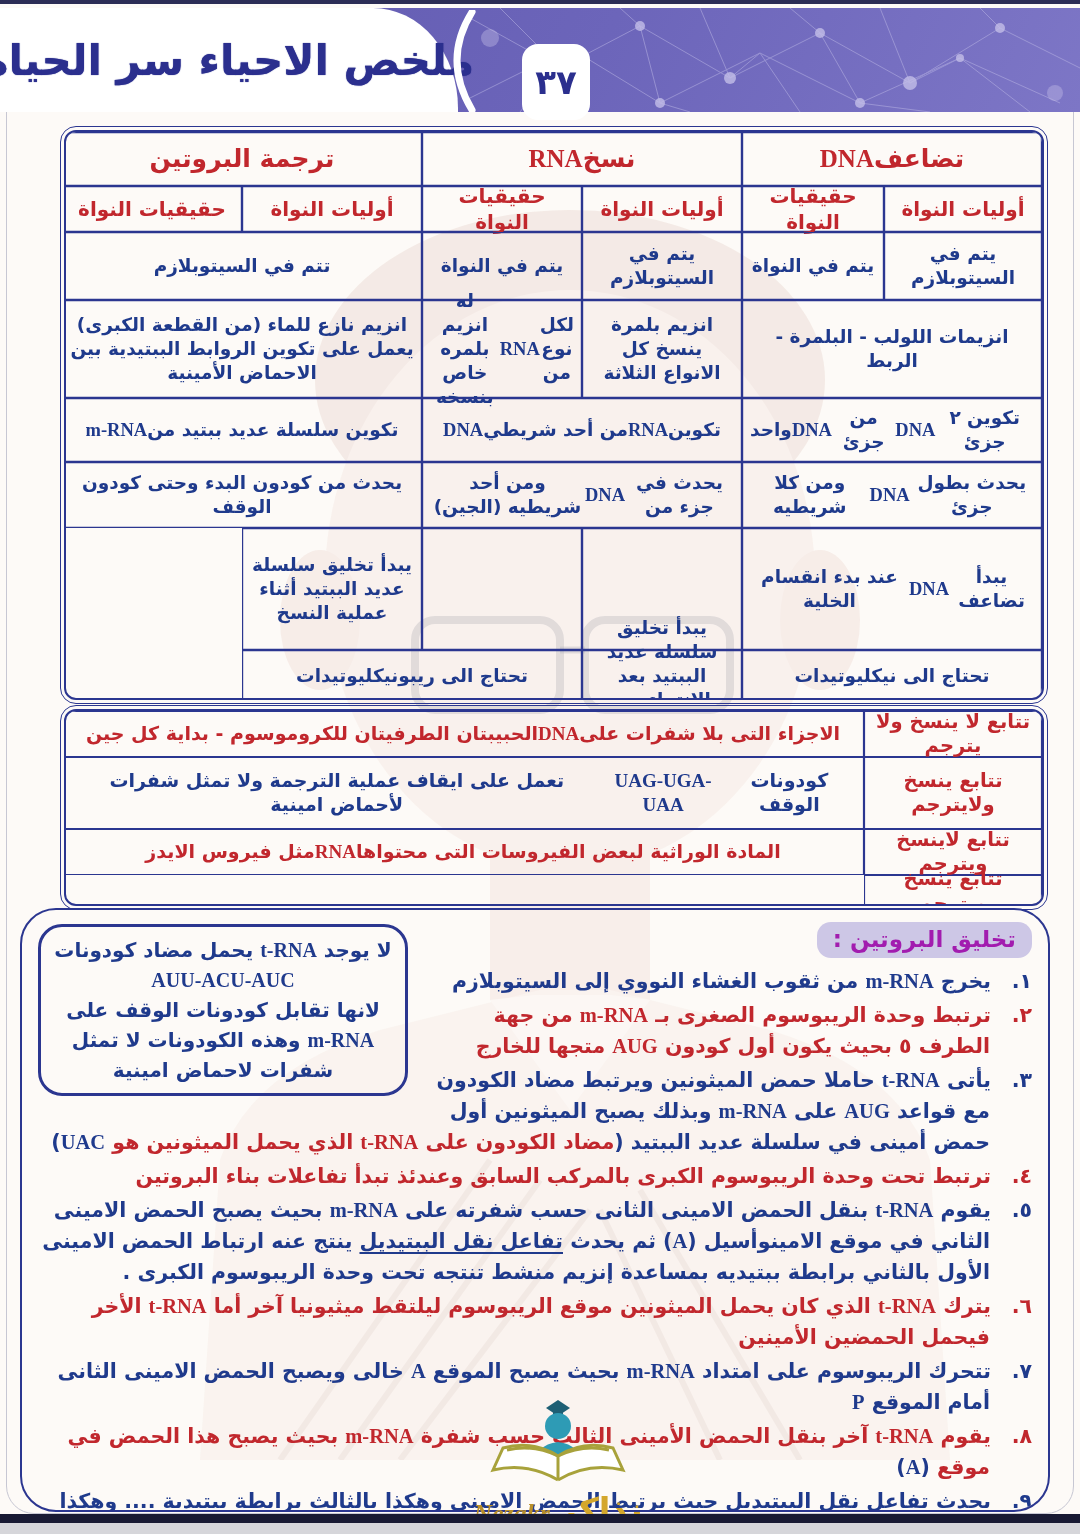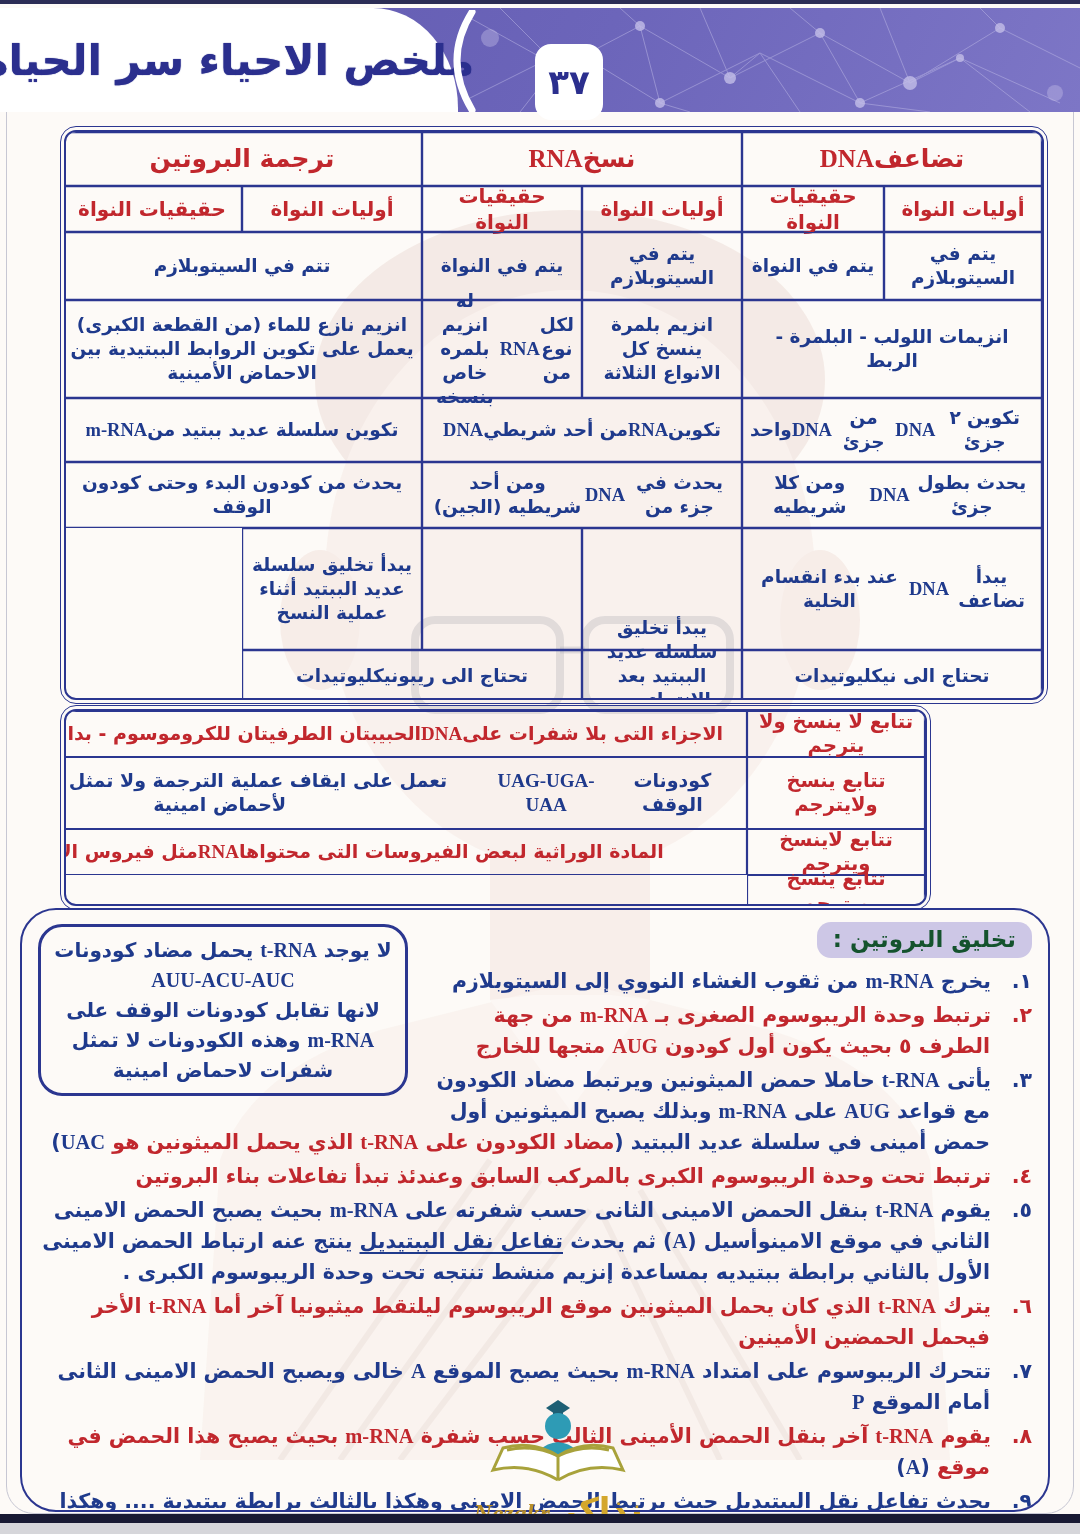--- a/index.html
+++ b/index.html
@@ -20,21 +20,21 @@
   .banner{ position:absolute; left:0; top:0; width:1080px; height:120px; z-index:2; }
   .banner .topline{ position:absolute; left:0; top:0; width:100%; height:4px; background:#2c2d55; }
   .banner .purple{ position:absolute; left:0; top:8px; width:100%; height:104px;
                    background:linear-gradient(115deg,#5e57ad 0%, #6c65ba 55%, #7d76c6 100%); overflow:hidden; }
   .banner .net{ position:absolute; left:0; top:0; width:100%; height:100%; }
   .title-plate{ position:absolute; left:0; top:8px; width:458px; height:104px; background:#fff;
                 border-top-right-radius:85px 100px; display:flex; align-items:center; justify-content:center; z-index:3; }
   .title-plate h1{ color:#2b2f8e; font-size:42px; font-weight:bold; letter-spacing:-1px;
                    direction:rtl; white-space:nowrap; text-shadow:0 0 1px #2b2f8e; }
   .paren{ position:absolute; left:438px; top:10px; z-index:4; }
-  .page-tab{ position:absolute; left:535px; top:44px; width:68px; height:76px; background:#fff;
+  .page-tab{ position:absolute; left:522px; top:44px; width:68px; height:76px; background:#fff;
              border-radius:16px; display:flex; align-items:center; justify-content:center; z-index:4; }
   .page-tab span{ color:#2b2f8e; font-size:34px; font-weight:bold; }
 
   
   .red{ color:#c1272d; } .blue{ color:#1f3a8c; }
   .lat{ font-family:"Liberation Serif", serif; font-weight:600; }
   .u{ text-decoration:underline; text-underline-offset:4px; }
 
   
   .t1{ position:absolute; left:64px; top:130px; width:980px; height:570px; z-index:2;
@@ -42,35 +42,35 @@
        grid-template-columns:158px 142px 160px 160px 180px 180px;
        grid-template-rows:54px 46px 68px 98px 64px 66px 122px 52px;
        border:2.5px solid #2b3690; border-radius:12px; overflow:hidden;
        outline:1.5px solid #2b3690; outline-offset:3px; }
   .t1c{ box-shadow:inset 0 0 0 1.2px #2b3690; display:flex; align-items:center; justify-content:center;
         text-align:center; padding:3px 8px; font-weight:bold; font-size:18.5px; line-height:1.3; direction:rtl; }
   .t1c.th-main{ font-size:25px; }
   .t1c.th-sub{ font-size:20px; }
 
   
-  .t2{ position:absolute; left:64px; top:709px; width:863px; height:197px; z-index:2;
+  .t2{ position:absolute; left:64px; top:709px; width:980px; height:197px; z-index:2;
        display:grid; direction:rtl;
        grid-template-columns:178px 802px;
        grid-template-rows:46px 72px 46px 33px;
        border:2px solid #2b3690; border-radius:12px; overflow:hidden;
        outline:1.5px solid #2b3690; outline-offset:3px; }
   .t2c{ box-shadow:inset 0 0 0 1.1px #2b3690; display:flex; align-items:center; justify-content:center;
         text-align:center; padding:2px 10px; font-weight:bold; font-size:19px; line-height:1.25; direction:rtl; }
   .t2c.lbl{ font-size:19.5px; }
 
   
   .pbox{ position:absolute; left:20px; top:908px; width:1030px; height:604px; z-index:2;
          border:2px solid #2b3690; border-radius:36px; overflow:hidden; padding:10px 16px 6px 14px; }
   .phead{ position:absolute; top:12px; right:16px; background:#cdc7e6; border-radius:14px;
-          padding:4px 16px 6px 16px; color:#14532d; font-weight:bold; font-size:23px; direction:rtl; }
+          padding:4px 16px 6px 16px; color:#a21caf; font-weight:bold; font-size:23px; direction:rtl; }
   .pbody{ direction:rtl; height:100%; }
   .side-note{ float:left; width:370px; border:3px solid #2b3690; border-radius:24px;
               margin:4px 14px 8px 2px; padding:8px 12px; color:#1f3a8c; font-weight:bold;
               font-size:20px; line-height:1.5; text-align:center; white-space:pre-line; direction:rtl; }
   .steps{ padding-top:46px; }
   .step{ font-weight:bold; font-size:20.5px; line-height:31px; margin-bottom:3px;
          padding-right:42px; text-indent:-42px; direction:rtl; text-align:right; }
   .step .num{ display:inline-block; text-indent:0; min-width:34px; }
 
   

